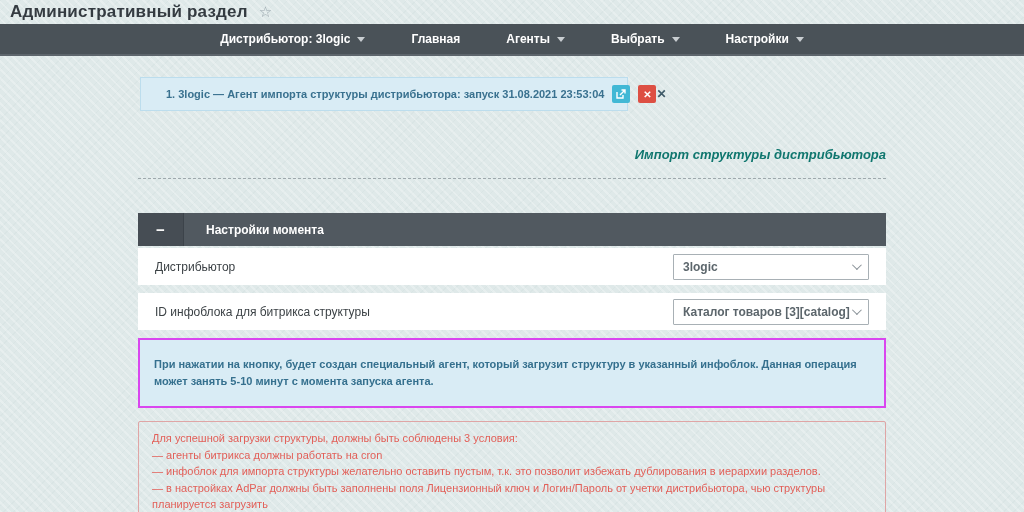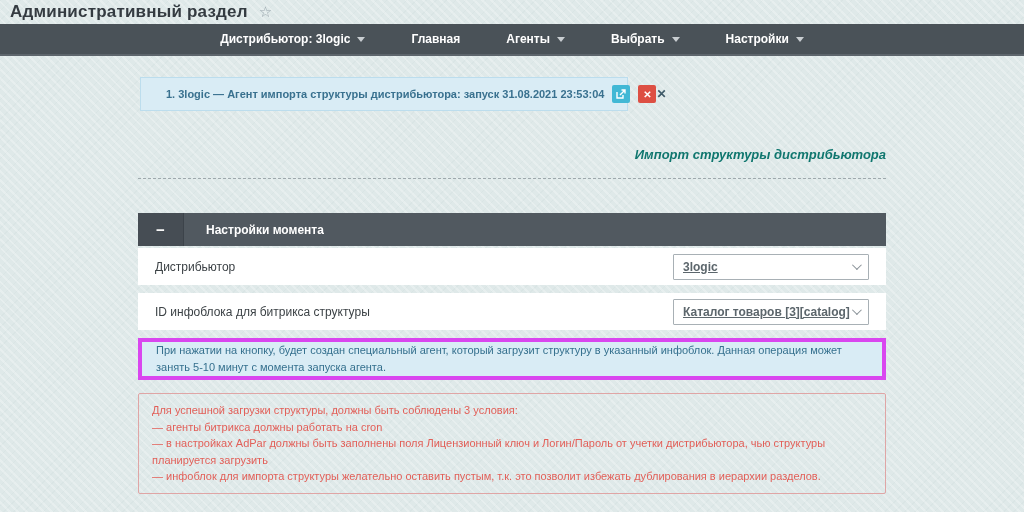--- a/index.html
+++ b/index.html
@@ -72,31 +72,31 @@
   .panel-title { display:flex; align-items:center; padding-left:22px; font-size:12px; font-weight:bold; }
 
   .form-row {
     background:#fff; height:37px; display:flex; align-items:center; justify-content:space-between;
     padding:0 17px; margin-bottom:8px;
   }
   .form-row .label { font-size:12px; color:#3c4246; }
   .select {
     width:196px; height:26px; background:#fff; border:1px solid #a8b0b5; border-radius:1px;
     display:flex; align-items:center; justify-content:space-between; padding:0 9px;
-    font-size:12px; font-weight:bold; color:#5c666c; cursor:pointer;text-decoration:underline;
+    font-size:12px; font-weight:bold; color:#5c666c; cursor:pointer;
   }
   .chev {
     width:7px; height:7px; border-right:1.5px solid #8a9298; border-bottom:1.5px solid #8a9298;
     transform:rotate(45deg) translateY(-2px); display:inline-block;
   }
 
   
   .info-box {
-    background:#d9ecf5; border:4px solid #d946ef; padding:0 14px;
-    font-size:11px; font-weight:normal; color:#35708e; line-height:1.55;
+    background:#d9ecf5; border:2px solid #d946ef; padding:16px 14px;
+    font-size:11px; font-weight:bold; color:#35708e; line-height:1.55;
   }
 
   
   .warning-box {
     margin-top:13px; border:1px solid #dfa5a5; border-radius:2px; padding:8px 13px;
     font-size:11px; color:#e25f58; line-height:1.5;
   }
 
   svg { display:block; }
 </style>
@@ -173,19 +173,19 @@
         <span>Каталог товаров [3][catalog]</span>
         <span class="chev"></span>
       </div>
     </div>
 
     <div class="info-box">При нажатии на кнопку, будет создан специальный агент, который загрузит структуру в указанный инфоблок. Данная операция может занять 5-10 минут с момента запуска агента.</div>
 
     <div class="warning-box">
       <div>Для успешной загрузки структуры, должны быть соблюдены 3 условия:</div>
       <div>— агенты битрикса должны работать на cron</div>
+      <div>— инфоблок для импорта структуры желательно оставить пустым, т.к. это позволит избежать дублирования в иерархии разделов.</div>
       <div>— в настройках AdPar должны быть заполнены поля Лицензионный ключ и Логин/Пароль от учетки дистрибьютора, чью структуры планируется загрузить</div>
-      <div>— инфоблок для импорта структуры желательно оставить пустым, т.к. это позволит избежать дублирования в иерархии разделов.</div>
     </div>
 
   </div>
 
 </div>
 
 </body></html>

